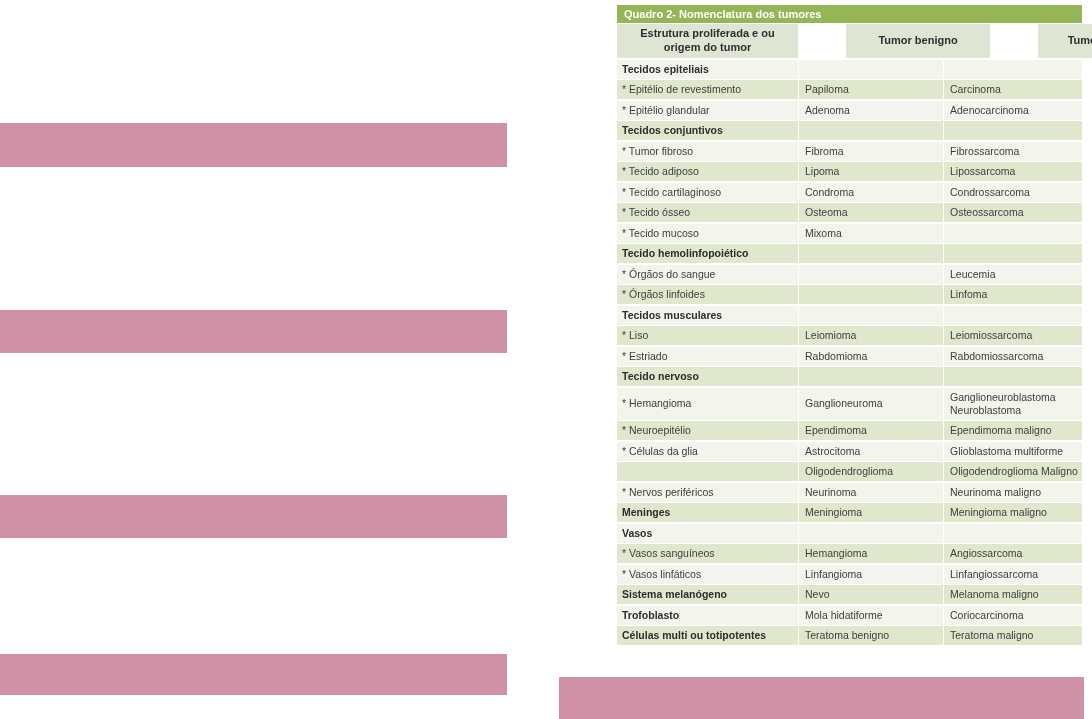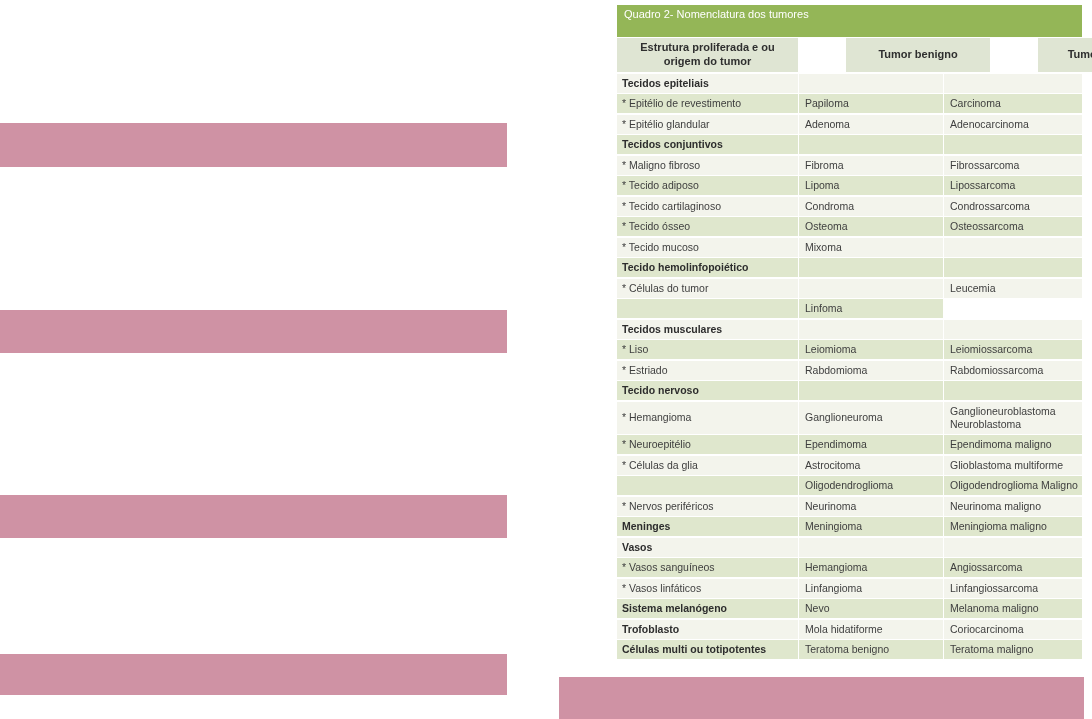--- a/index.html
+++ b/index.html
@@ -26,26 +26,26 @@
   #bar5 { left: 559px; top: 677px; width: 525px; height: 42px; }
 
   
   #quadro {
     position: absolute;
     left: 617px;
     top: 5px;
     width: 465px;
   }
   .q-title {
-    height: 32px;
+    height: 18px;
     line-height: 18px;
     background: #94b657;
     color: #ffffff;
     font-size: 11px;
-    font-weight: normal;
+    font-weight: bold;
     padding-left: 7px;
     margin-bottom: 1px;
     white-space: nowrap;
     overflow: hidden;
   }
   .grid-row {
     display: grid;
     grid-template-columns: 181px 144px 138px;
     column-gap: 1px;
   }
@@ -117,21 +117,21 @@
           <div class="cell c0">* Epitélio glandular</div>
           <div class="cell c1">Adenoma</div>
           <div class="cell c2">Adenocarcinoma</div>
         </div>
         <div class="grid-row trow section">
           <div class="cell c0">Tecidos conjuntivos</div>
           <div class="cell c1"></div>
           <div class="cell c2"></div>
         </div>
         <div class="grid-row trow item">
-          <div class="cell c0">* Maligno fibroso</div>
+          <div class="cell c0">* Tumor fibroso</div>
           <div class="cell c1">Fibroma</div>
           <div class="cell c2">Fibrossarcoma</div>
         </div>
         <div class="grid-row trow item">
           <div class="cell c0">* Tecido adiposo</div>
           <div class="cell c1">Lipoma</div>
           <div class="cell c2">Lipossarcoma</div>
         </div>
         <div class="grid-row trow item">
           <div class="cell c0">* Tecido cartilaginoso</div>
@@ -147,25 +147,26 @@
           <div class="cell c0">* Tecido mucoso</div>
           <div class="cell c1">Mixoma</div>
           <div class="cell c2"></div>
         </div>
         <div class="grid-row trow section">
           <div class="cell c0">Tecido hemolinfopoiético</div>
           <div class="cell c1"></div>
           <div class="cell c2"></div>
         </div>
         <div class="grid-row trow item">
-          <div class="cell c0">* Células do tumor</div>
+          <div class="cell c0">* Órgãos do sangue</div>
           <div class="cell c1"></div>
           <div class="cell c2">Leucemia</div>
         </div>
         <div class="grid-row trow item">
+          <div class="cell c0">* Órgãos linfoides</div>
           <div class="cell c1"></div>
           <div class="cell c2">Linfoma</div>
         </div>
         <div class="grid-row trow section">
           <div class="cell c0">Tecidos musculares</div>
           <div class="cell c1"></div>
           <div class="cell c2"></div>
         </div>
         <div class="grid-row trow item">
           <div class="cell c0">* Liso</div>

